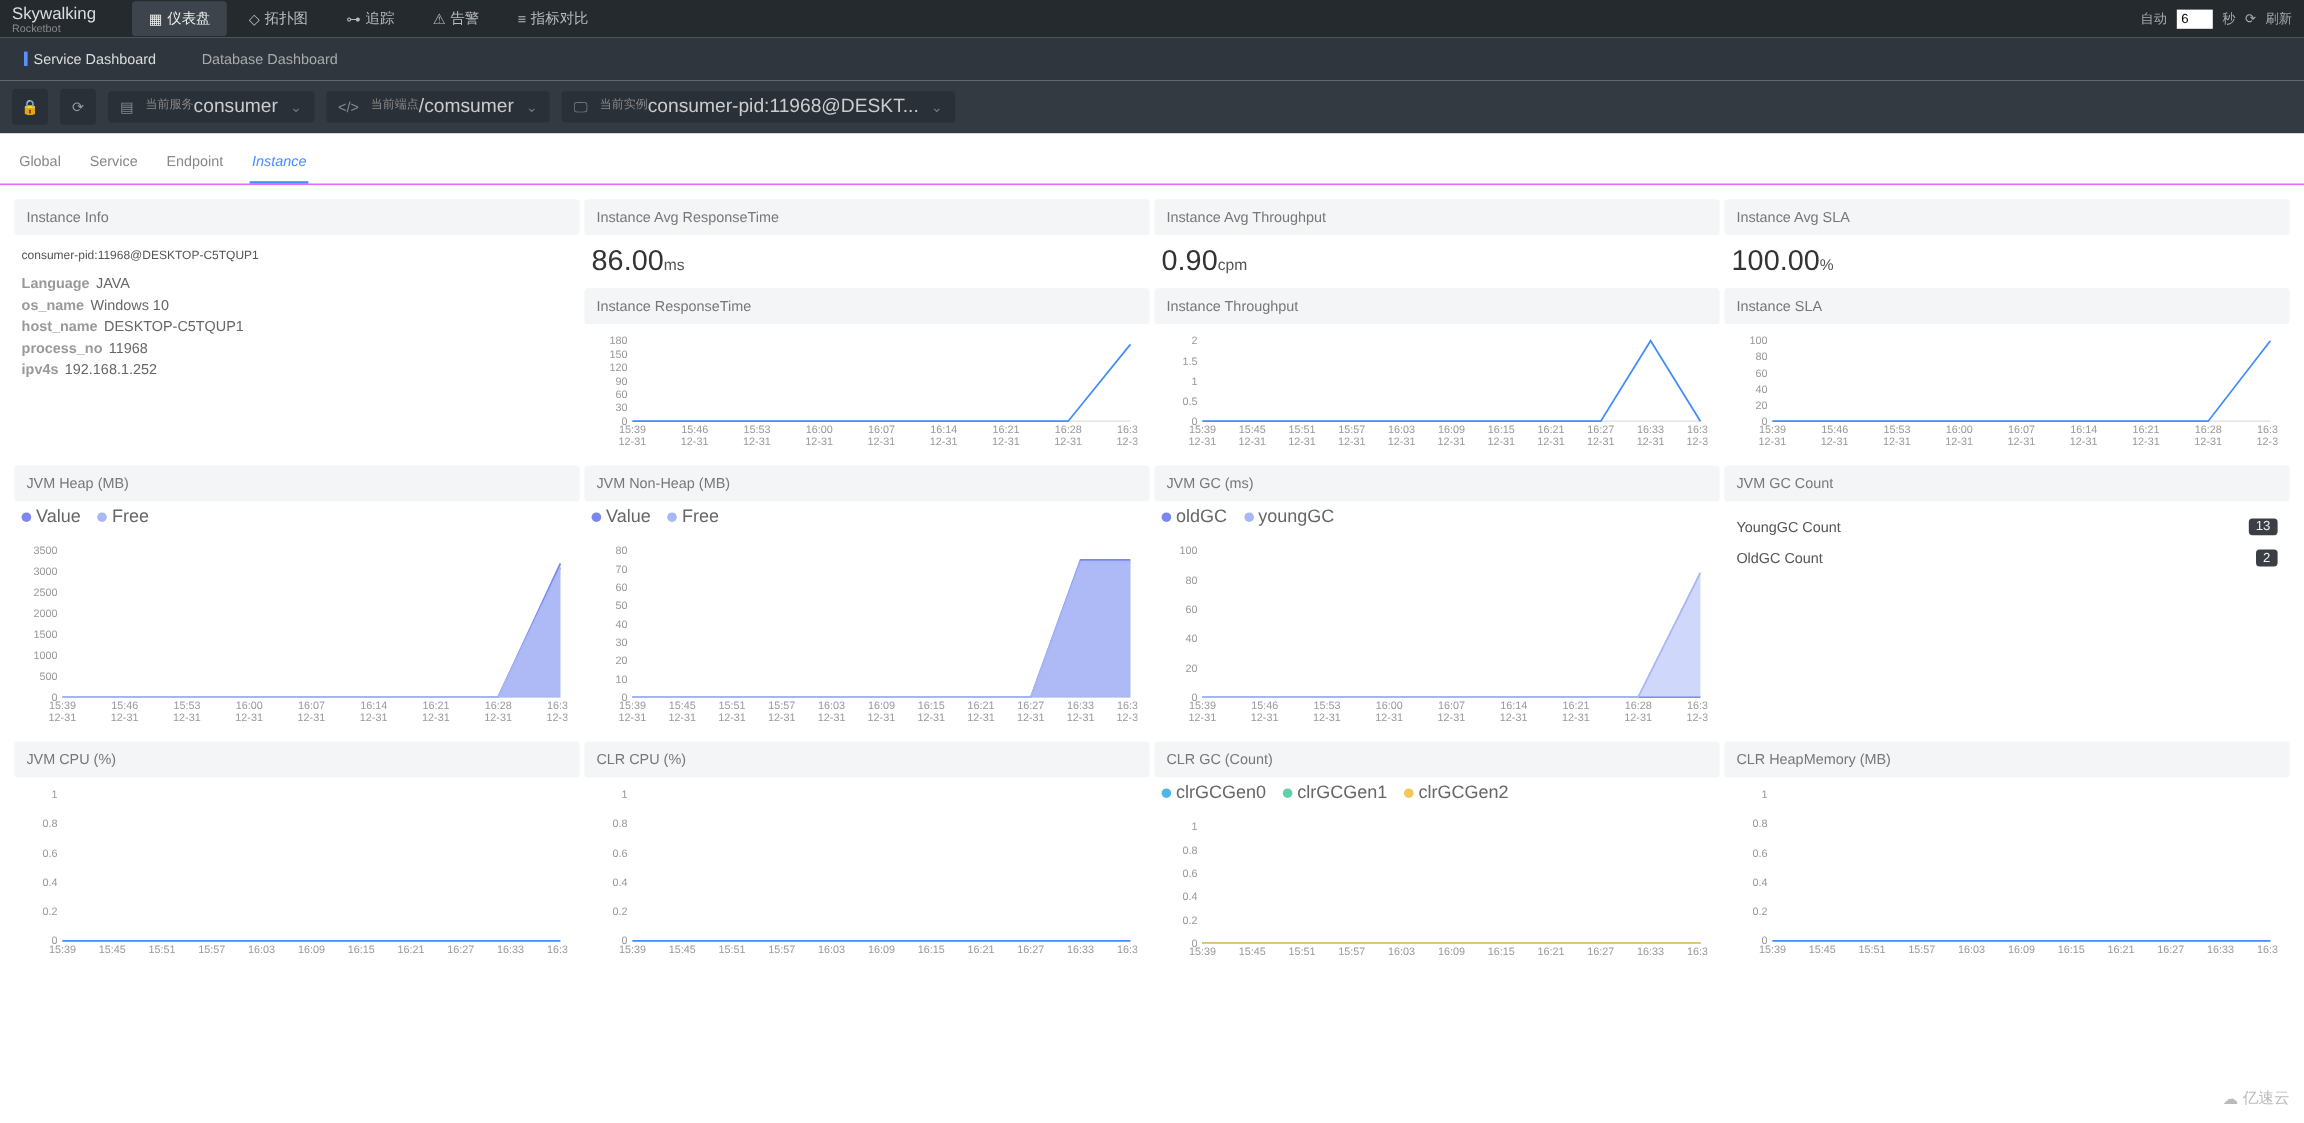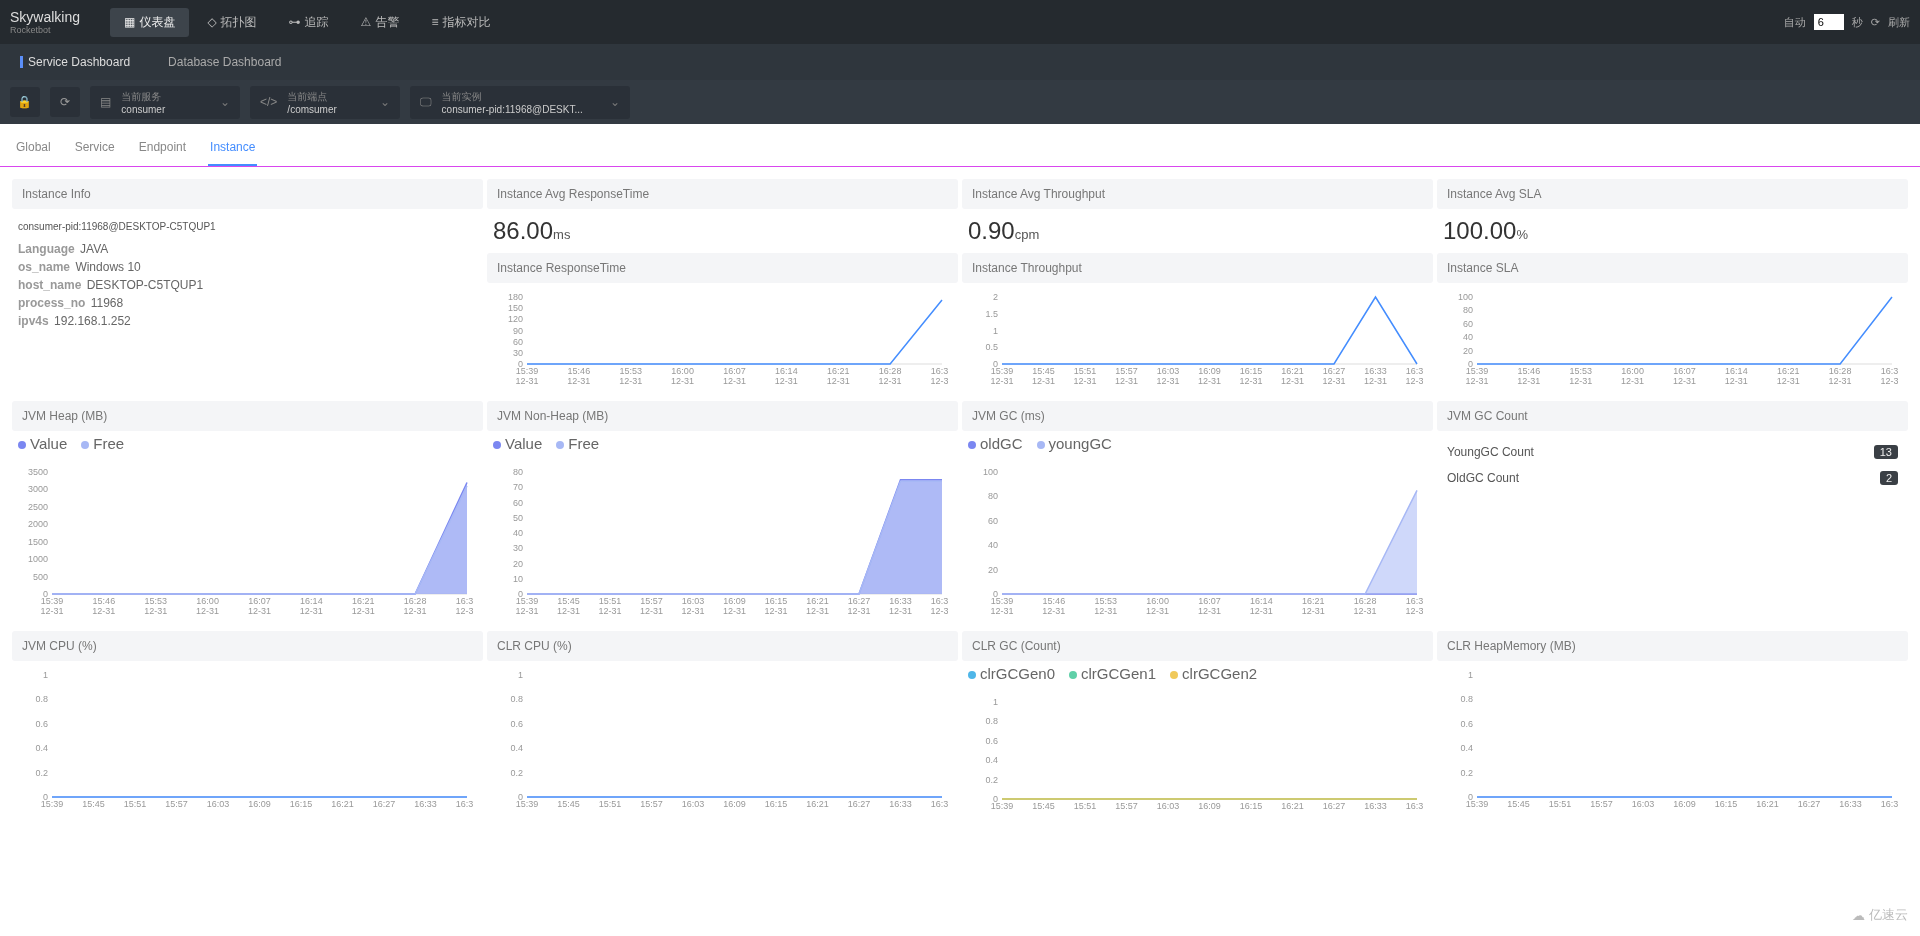--- a/index.html
+++ b/index.html
@@ -1,40 +1,40 @@
 <!DOCTYPE html>
 <html><head>
 <meta charset="utf-8">
 <style>
 * { box-sizing: border-box; margin: 0; padding: 0; }
 body { font-family: -apple-system, BlinkMacSystemFont, "Segoe UI", Arial, sans-serif; background: #fff; font-size: 12px; color: #333; width: 1920px; }
-.header { background: #252a2f; color: #ccc; height: 44px; display: flex; align-items: center; padding: 0 10px; }
+.header { background: #252a2f; color: #ccc; height: 31px; display: flex; align-items: center; padding: 0 10px; }
 .logo-wrap { display: flex; flex-direction: column; margin-right: 30px; }
 .logo-wrap .logo-main { font-size: 14px; color: #ddd; }
 .logo-wrap .logo-sub2 { font-size: 9px; color: #888; }
 .nav { display: flex; gap: 4px; flex: 1; }
 .nav-item { padding: 6px 14px; color: #bbb; font-size: 12px; cursor: pointer; border-radius: 3px; display: flex; align-items: center; gap: 4px; }
 .nav-item.active { background: #3d444b; color: #eee; }
 .header-right { display: flex; align-items: center; gap: 8px; font-size: 11px; color: #aaa; }
 .header-right input { width: 30px; background: #fff; border: none; padding: 2px 4px; font-size: 11px; }
 .subheader { background: #2f363d; height: 36px; display: flex; align-items: center; padding: 15px 10px; gap: 18px; }
 .sub-item { color: #aaa; font-size: 12px; padding: 4px 10px; cursor: pointer; display: flex; align-items: center; gap: 5px; }
 .sub-item .bar { width: 3px; height: 12px; background: #5b8ff9; }
 .sub-item.active { color: #ddd; }
 .selectorbar { background: #333a42; height: 44px; display: flex; align-items: center; padding: 0 10px; gap: 10px; }
 .sel-btn { width: 30px; height: 30px; background: #2a3038; border-radius: 3px; display: flex; align-items: center; justify-content: center; color: #999; cursor: pointer; }
 .selector { background: #2a3038; border-radius: 3px; padding: 4px 10px; display: flex; align-items: center; gap: 10px; min-width: 150px; cursor: pointer; }
 .selector .sel-icon { color: #888; font-size: 12px; }
-.selector .sel-body { display: flex; flex-direction: column; }
+.selector .sel-body { display: flex; flex-direction: row; }
 .selector .sel-label { font-size: 10px; color: #888; }
-.selector .sel-value { font-size: 10px; color: #ccc; }
+.selector .sel-value { font-size: 16px; color: #ccc; }
 .selector .chev { margin-left: auto; color: #777; }
 .tabs { display: flex; gap: 20px; padding: 10px 14px 0; border-bottom: 1px solid #d946ef; }
 .tab { padding: 6px 2px 10px; color: #888; font-size: 12px; cursor: pointer; border-bottom: 2px solid transparent; }
-.tab.active { color: #448dfe; border-bottom-color: #448dfe; }
+.tab.active { color: #448dfe; border-bottom-color: #448dfe; font-style: italic; }
 .content { padding: 12px; display: grid; grid-template-columns: repeat(4, 1fr); gap: 4px; }
 .card { background: #fff; }
 .card-header { background: #f4f5f7; padding: 8px 10px; font-size: 12px; color: #777; border-radius: 3px; }
 .card-body { padding: 8px 6px; }
 .big-metric { font-size: 24px; color: #333; padding: 8px 6px; }
 .big-metric .unit { font-size: 13px; color: #555; }
 .info-line { font-size: 12px; color: #666; padding: 2px 0; }
 .info-line .key { color: #999; margin-right: 2px; font-weight: bold; }
 .info-title { font-size: 10px; color: #555; padding: 4px 0 8px; }
 .legend { display: flex; gap: 14px; padding: 4px 6px 6px; font-size: 15px; color: #666; }

